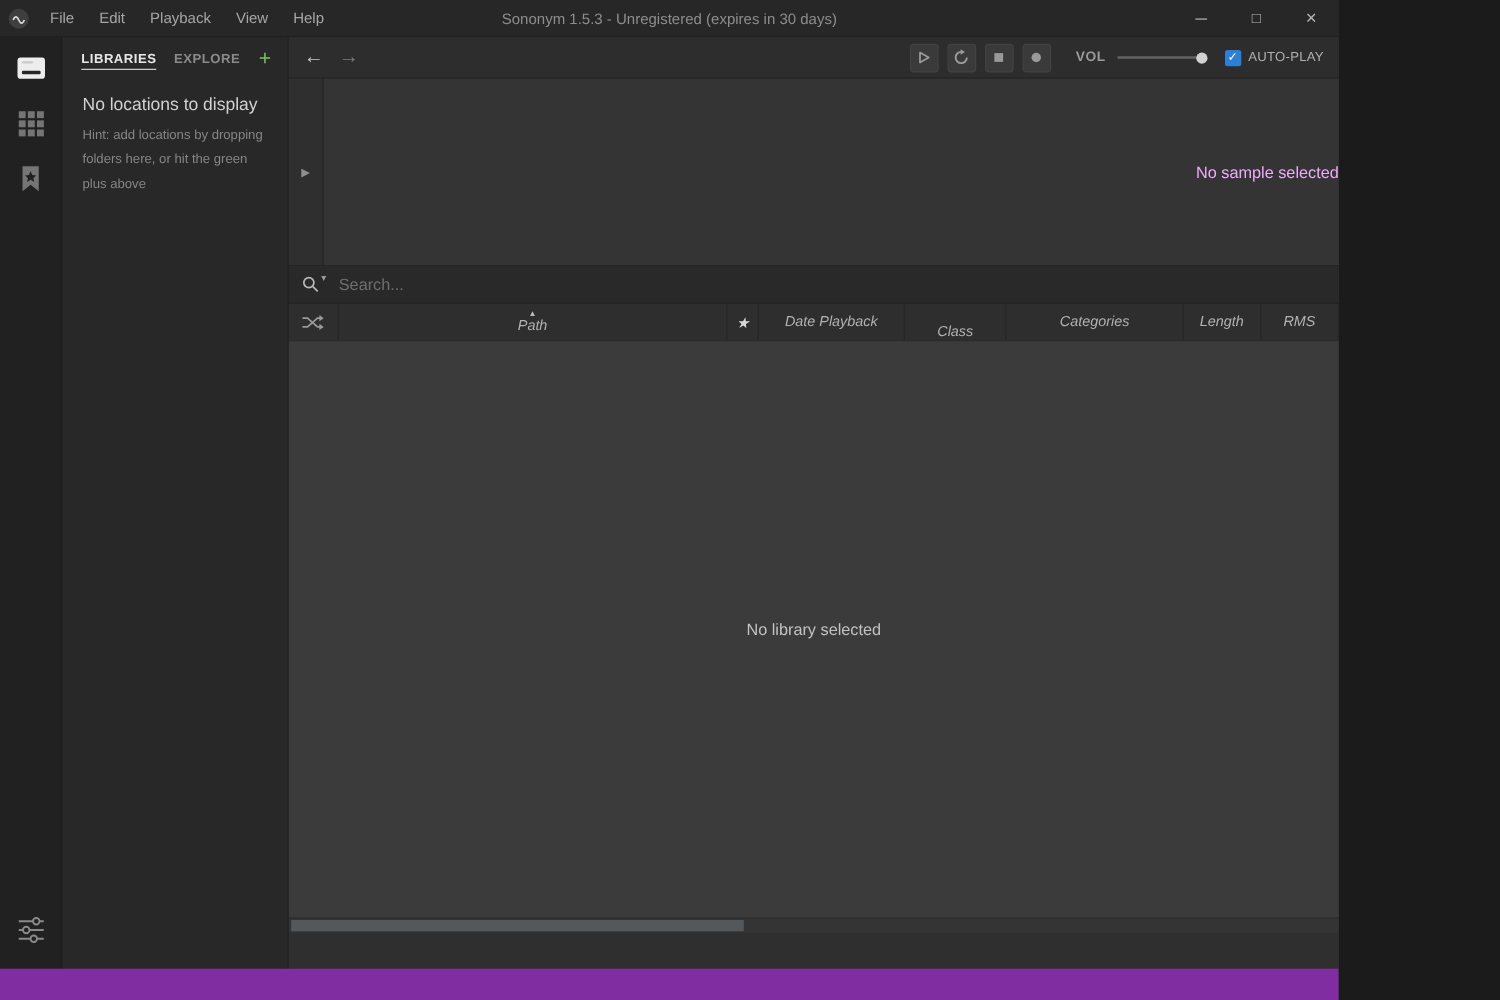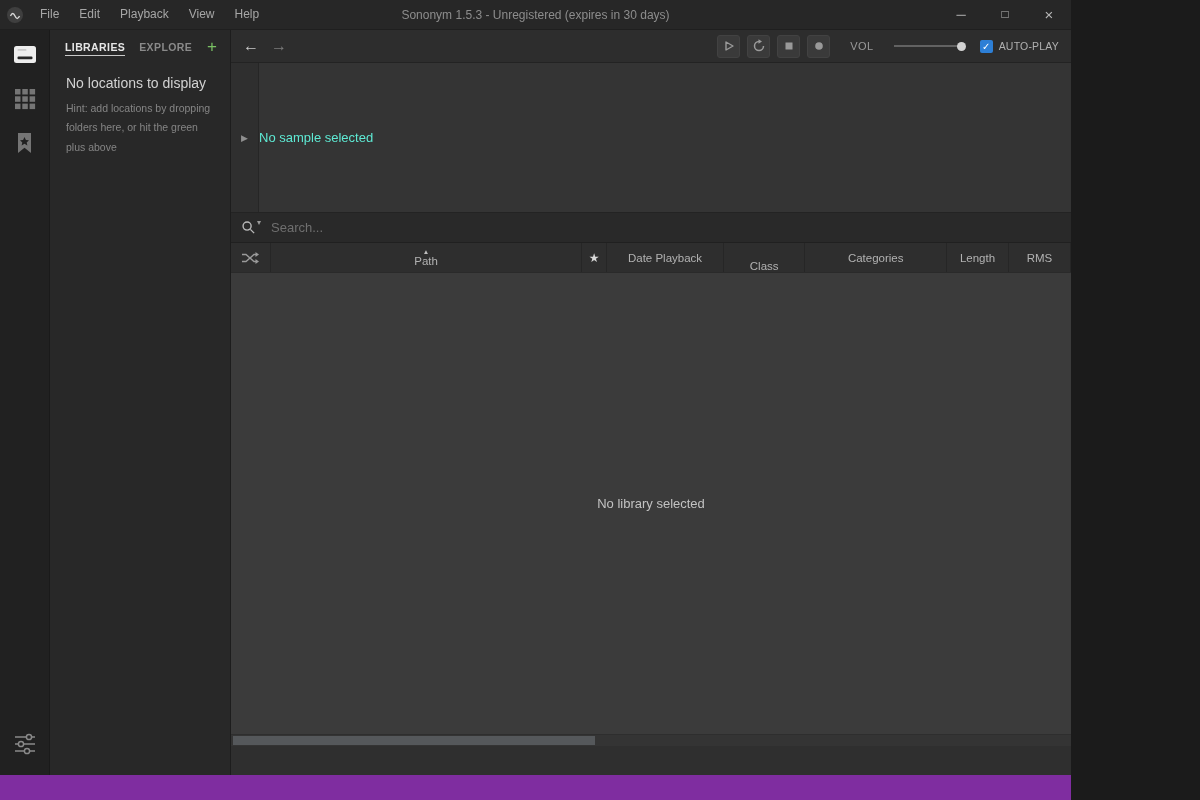--- a/index.html
+++ b/index.html
@@ -58,55 +58,55 @@
   }
   .nav-arrow { font-size:16px; margin-right:12px; cursor:default; }
   .nav-back { color:#c9c9c9; }
   .nav-fwd { color:#7c7c7c; }
   .tb-spacer { flex:1; }
   .transport { display:flex; gap:7px; margin-right:20px; }
   .t-btn {
     width:23px; height:23px; background:#3a3a3a; border:1px solid #424242; border-radius:3px;
     display:flex; align-items:center; justify-content:center; cursor:default;
   }
-  .vol-label { font-size:11px; letter-spacing:.5px; color:#9a9a9a; margin-right:20px; }
+  .vol-label { font-size:11px; letter-spacing:.5px; color:#9a9a9a; margin-right:9px;font-weight:bold; }
   .vol-slider { position:relative; width:70px; height:14px; margin-right:16px; cursor:default; }
   .vol-track { position:absolute; top:6px; left:0; right:0; height:2px; background:#626262; }
   .vol-knob { position:absolute; top:2.5px; right:-2px; width:9px; height:9px; border-radius:50%; background:#d2d2d2; }
   .autoplay { display:flex; align-items:center; }
   .checkbox {
     width:13px; height:13px; border-radius:2px; background:#2d7fd6;
     color:#fff; font-size:10px; line-height:13px; text-align:center; margin-right:6px; cursor:default;
   }
   .autoplay-label { font-size:10.5px; color:#b0b0b0; letter-spacing:.2px; }
 
   
   .sample-area { height:150px; flex:0 0 auto; display:flex; background:#343434; border-bottom:1px solid #232323; }
   .sample-strip {
     width:28px; background:#2f2f2f; border-right:1px solid #262626;
     display:flex; align-items:center; justify-content:center;
   }
   .collapse-arrow { color:#8f8f8f; font-size:9px; cursor:default; }
-  .sample-empty { flex:1; display:flex; align-items:center; justify-content:flex-start; color:#5eead4; font-size:13px; }
+  .sample-empty { flex:1; display:flex; align-items:center; justify-content:flex-end; color:#f0abfc; font-size:13px; }
 
   
   .search-row { height:30px; flex:0 0 auto; background:#292929; border-bottom:1px solid #202020; display:flex; align-items:center; }
   .search-icon-zone { width:40px; display:flex; justify-content:center; align-items:center; }
   .search-dd { color:#9a9a9a; font-size:8px; transform:translateY(-5px); margin-left:1px; }
   .search-input {
     flex:1; background:transparent; border:none; outline:none;
     color:#cfcfcf; font-size:13px; font-family:"Liberation Sans", sans-serif;
   }
   .search-input::placeholder { color:#6f6f6f; opacity:1; }
 
   
   .table-header { height:30px; flex:0 0 auto; background:#2e2e2e; display:flex; border-bottom:1px solid #2a2a2a; }
   .th {
     display:flex; align-items:center; justify-content:center; flex-direction:column;
-    font-size:11.5px; color:#b2b2b2; border-right:1px solid #262626; cursor:default;
+    font-size:11.5px; color:#b2b2b2; border-right:1px solid #262626; cursor:default;font-style:italic;
   }
   .th .sort { font-size:6.5px; line-height:6px; color:#bdbdbd; }
   .th-shuffle { width:45px; }
   .th-path { width:352px; }
   .th-star { width:28px; font-size:12px; color:#d8d8d8; }
   .th-date { width:132px; }
   .th-class { width:92px;justify-content:flex-end; }
   .th-cat { width:160px; }
   .th-len { width:70px; }
   .th-rms { width:70px; }

